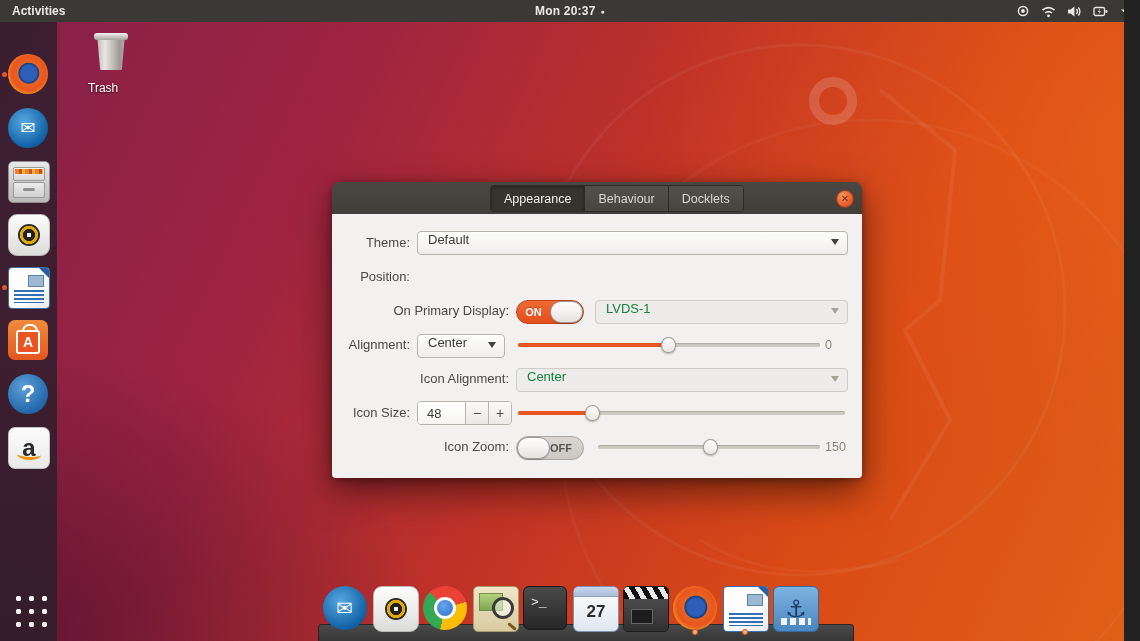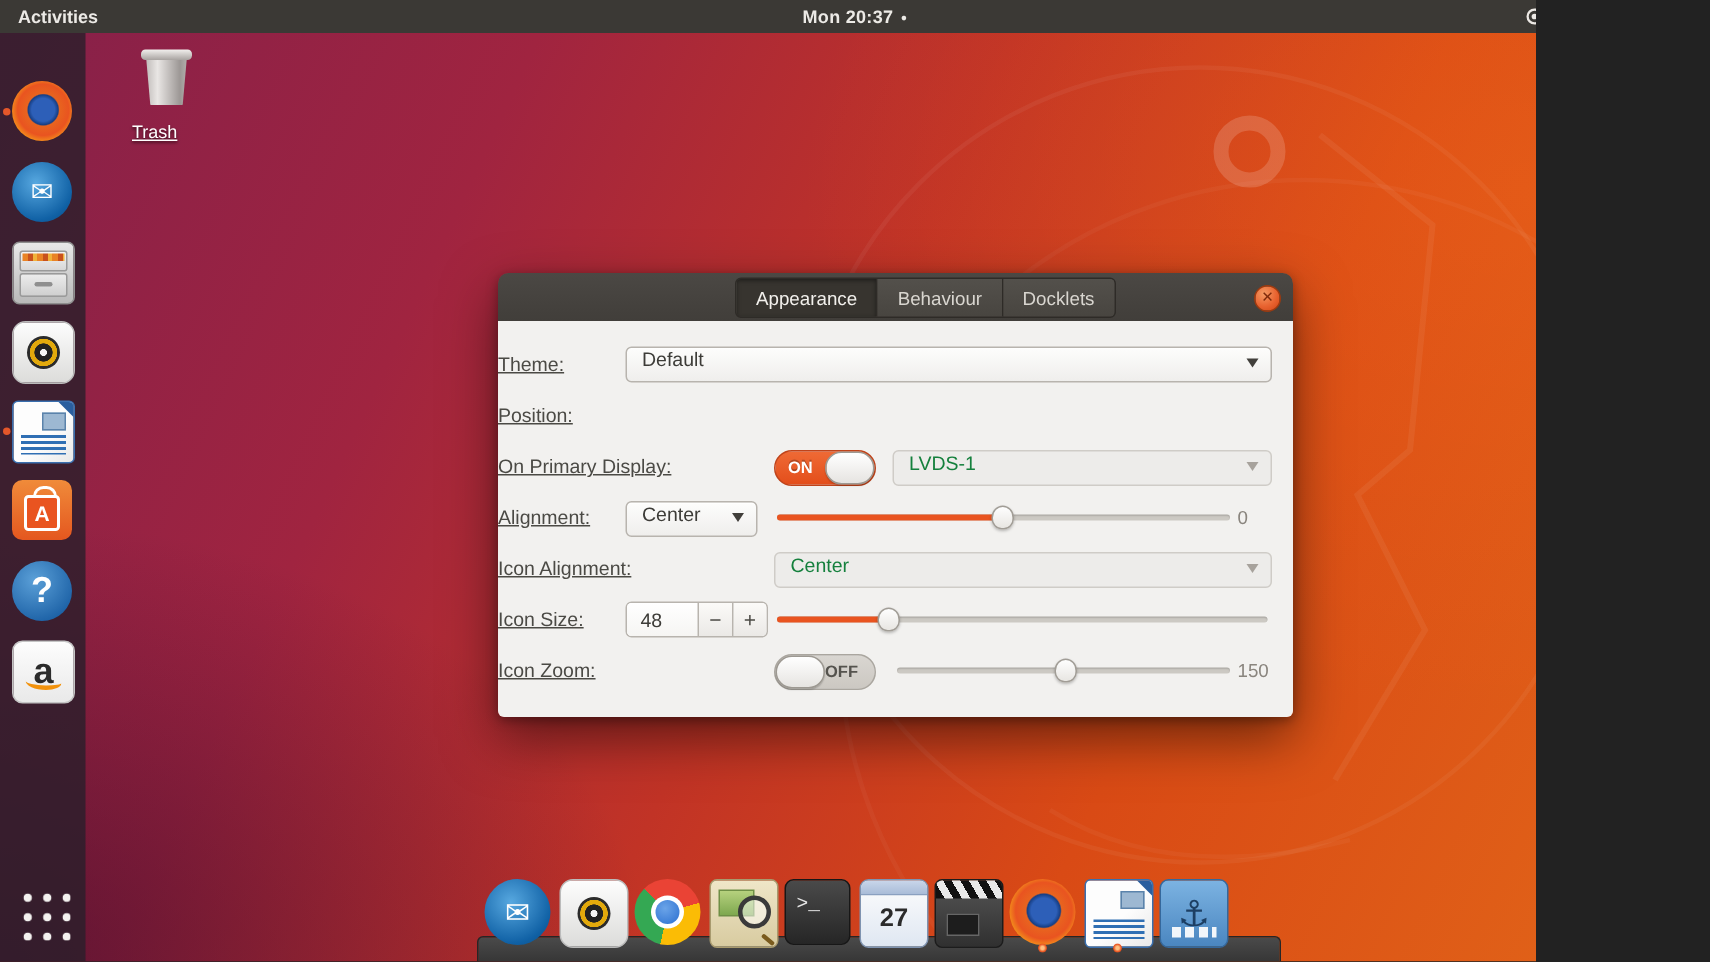--- a/index.html
+++ b/index.html
@@ -1,16 +1,16 @@
 <!DOCTYPE html>
 <html><head>
 <meta charset="utf-8">
 <style>
   html,body{margin:0;padding:0;background:#222;}
-  #screen{position:relative;width:1024px;height:641px;overflow:hidden;
+  #screen{position:relative;width:1124px;height:641px;overflow:hidden;
     font-family:"Liberation Sans","DejaVu Sans",sans-serif;
     background:
       radial-gradient(ellipse 620px 420px at 0% 100%, rgba(46,8,38,.55), rgba(46,8,38,0) 70%),
       radial-gradient(ellipse 700px 500px at 100% 20%, rgba(255,120,30,.25), rgba(255,120,30,0) 70%),
       linear-gradient(115deg,#85204a 0%,#a02440 28%,#c13326 52%,#d94a15 74%,#e06018 100%);
   }
   .abs{position:absolute;}
   
   .deco{left:0;top:0;pointer-events:none;}
   
@@ -59,21 +59,21 @@
      background:linear-gradient(#4b4844,#413e3a);border-bottom:1px solid #312e2a;}
   #tabs{position:absolute;left:158px;top:3px;height:25px;display:flex;border:1px solid #2e2b27;border-radius:4px;overflow:hidden;}
   .tab{padding:0 13px;display:flex;align-items:center;font-size:12.5px;color:#d9d6d0;cursor:pointer;
      background:linear-gradient(#53504b,#484540);border-right:1px solid #2e2b27;}
   .tab:last-child{border-right:none;}
   .tab.active{background:#37342f;color:#f2f0ec;box-shadow:inset 0 1px 3px rgba(0,0,0,.45);}
   #close-btn{position:absolute;right:8px;top:8px;width:16px;height:16px;border-radius:50%;cursor:pointer;
      background:radial-gradient(circle at 35% 30%,#f49a63,#e86330 55%,#cf4413);border:1px solid #9c3a10;
      display:flex;align-items:center;justify-content:center;color:#7e2a0b;font-size:10px;font-weight:bold;line-height:1;}
   #dlg-body{position:absolute;left:0;top:32px;right:0;bottom:0;background:#f2f1ef;border-radius:0 0 4px 4px;}
-  .lbl{position:absolute;height:24px;line-height:24px;font-size:13px;color:#4b4a45;text-decoration:underline;}
+  .lbl{position:absolute;height:24px;line-height:24px;text-align:right;font-size:13px;color:#4b4a45;}
   .dd{position:absolute;height:22px;border:1px solid #b8b4ae;border-radius:4px;
      background:linear-gradient(#fdfdfc,#efeeec);box-shadow:inset 0 1px 0 rgba(255,255,255,.7);
      display:flex;align-items:flex-start;padding:0 22px 0 10px;font-size:13px;color:#3d3c38;cursor:pointer;}
   .dd .arr{position:absolute;right:8px;top:50%;margin-top:-4px;width:0;height:0;
      border-left:4px solid transparent;border-right:4px solid transparent;border-top:6px solid #413f3b;}
   .dd.disabled{background:#edecea;color:#15803d;border-color:#cfccc7;box-shadow:none;cursor:default;}
   .dd.disabled .arr{border-top-color:#a7a29c;}
   .switch{position:absolute;width:66px;height:22px;border-radius:12px;display:flex;align-items:center;cursor:pointer;font-size:11px;font-weight:bold;}
   .switch .knob{width:33px;height:22px;border-radius:11px;background:linear-gradient(#ffffff,#e6e4e1);border:1px solid #9d9992;box-sizing:border-box;box-shadow:0 1px 1px rgba(0,0,0,.2);}
   .switch.on{background:linear-gradient(#ef6a35,#e34e1b);border:1px solid #bf431a;}

